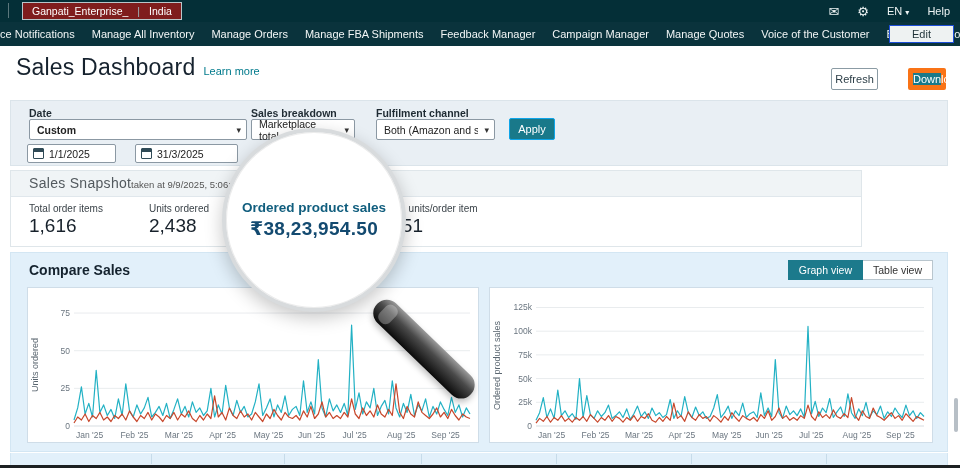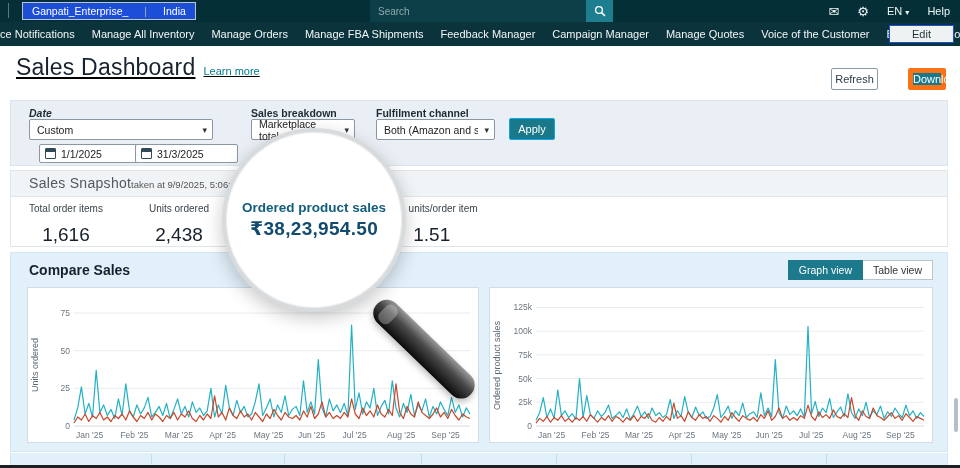--- a/index.html
+++ b/index.html
@@ -4,67 +4,67 @@
 <style>
   * { box-sizing: border-box; margin: 0; padding: 0; }
   html,body { width:960px; height:468px; }
   body {
     font-family:"Liberation Sans","DejaVu Sans",sans-serif;
     background:#ffffff; position:relative; overflow:hidden;
   }
   
   .topbar { position:absolute; left:0; top:0; width:960px; height:22px; background:#042f37; }
   .topbar-divider { position:absolute; left:8px; top:3px; width:1px; height:15px; background:rgba(255,255,255,.35); }
-  .seller-box { position:absolute; left:22px; top:2px; height:18px; display:flex; align-items:center; gap:16px;
-    border:1px solid #b9c6c9; background:#1d4ed8; color:#fff; font-size:10.5px; padding:0 9px; }
+  .seller-box { position:absolute; left:22px; top:2px; height:18px; display:flex; align-items:center; gap:9px;
+    border:1px solid #b9c6c9; background:#7f1d1d; color:#fff; font-size:10.5px; padding:0 9px; }
   .seller-box .sep { color:#9fb4b8; }
   .search-wrap { position:absolute; left:370px; top:0; width:243px; height:22px; display:flex; }
   .search-input { flex:1; background:#0d3f49; border:none; outline:none; color:#d7e4e6; font-size:10px; padding:0 8px;
     font-family:inherit; }
   .search-input::placeholder { color:#8fa9ad; }
   .search-btn { width:27px; height:22px; background:#1d7e8f; border:none; display:flex; align-items:center; justify-content:center; cursor:pointer; }
   .top-right { position:absolute; right:10px; top:0; height:22px; display:flex; align-items:center; gap:18px; color:#eef4f4; }
   .top-icon { font-size:13px; line-height:1; color:#eef4f4; cursor:pointer; }
   .lang { font-size:11px; }
   .lang .chev { font-size:8px; }
   .help { font-size:11px; }
   
   .navbar { position:absolute; left:0; top:22px; width:960px; height:24px; background:#0a333c; display:flex; align-items:center; gap:17px; overflow:hidden; color:#f2f6f6; }
   .nav-item { font-size:11px; white-space:nowrap; cursor:pointer; }
   .nav-item:first-child { margin-left:-6px; }
   .edit-btn { position:absolute; right:6px; top:3px; height:18px; padding:0 22px; font-size:11px;
     background:#eef2f2; color:#1f3238; border:1px solid #1d4ed8; cursor:pointer; font-family:inherit; }
   
   .page-header { position:absolute; left:0; top:46px; width:960px; height:54px; background:#fff; }
-  .page-title-row { position:absolute; left:16px; top:8px; display:flex; align-items:baseline;text-decoration:underline; }
+  .page-title-row { position:absolute; left:16px; top:8px; display:flex; align-items:baseline; }
   .page-title { font-size:23px; font-weight:500; color:#16222e; letter-spacing:.2px; }
   .learn-more { margin-left:8px; font-size:11px; color:#007a8c; cursor:pointer; }
   .btn { height:22px; font-size:11px; border-radius:2px; cursor:pointer; font-family:inherit; }
   .refresh-btn { position:absolute; right:82px; top:22px; width:47px; background:#fff; color:#2c3e47; border:1px solid #8b9ba4; }
   .download-btn { position:absolute; right:14px; top:22px; width:38px; background:#19798a; color:#fff; border:5px solid #f97316; }
   
   .filters { position:absolute; left:10px; top:100px; width:938px; height:66px; background:#e9eff4; border:1px solid #dbe4ea; }
   .f-label { position:absolute; font-size:10.5px; font-weight:bold; color:#1f2b33; }
   .sel { position:absolute; height:21px; background:#fff; border:1px solid #8b98a3; border-radius:2px;
     font-size:10.5px; color:#222; display:flex; align-items:center; padding:0 16px 0 7px; cursor:pointer; }
   .sel .chev { position:absolute; right:5px; font-size:9px; color:#333; }
   .date-input { position:absolute; height:19px; background:#fff; border:1px solid #8b98a3; border-radius:2px;
     display:flex; align-items:center; gap:5px; padding:0 5px; font-size:10.5px; color:#222; cursor:text; }
   .cal-icon { width:11px; height:11px; border:1px solid #2f4a56; border-radius:1px; position:relative; display:inline-block; }
   .cal-icon::before { content:""; position:absolute; left:0; top:0; width:100%; height:3px; background:#2f4a56; }
   .apply-btn { position:absolute; left:498px; top:17px; width:46px; background:#19798a; color:#fff; border:1px solid #0ea5e9; }
   
-  .snapshot-card { position:absolute; left:10px; top:170px; width:938px; height:77px; background:#fff; border:1px solid #dfe6ea; }
+  .snapshot-card { position:absolute; left:10px; top:170px; width:852px; height:77px; background:#fff; border:1px solid #dfe6ea; }
   .snap-head { height:26px; background:#f0f4f6; border-bottom:1px solid #e0e7ec; position:relative; }
   .snap-title { position:absolute; left:18px; top:4px; font-size:14px; color:#52595e; letter-spacing:.3px; }
   .snap-taken { position:absolute; left:120px; top:8px; font-size:9.5px; color:#555; }
   .snap-body { position:relative; height:50px; }
-  .stat { position:absolute; top:6px;text-align:center; }
+  .stat { position:absolute; top:6px; }
   .stat-label { font-size:10px; color:#3b4349; }
-  .stat-value { font-size:19px; color:#17212b; margin-top:10px; }
+  .stat-value { font-size:19px; color:#17212b; margin-top:1px; }
   .stat0{left:18px} .stat1{left:138px} .stat2{left:258px} .stat3{left:375px} .stat4{left:507px}
   
   .compare { position:absolute; left:10px; top:252px; width:938px; height:200px; background:#e2f0fa; border:1px solid #d3e6f3; }
   .compare-title { position:absolute; left:18px; top:9px; font-size:14px; font-weight:bold; color:#14222e; }
   .view-toggle { position:absolute; right:14px; top:7px; display:flex;padding-left:12px; }
   .toggle-btn { height:20px; padding:0 10px; font-size:10.5px; cursor:pointer; font-family:inherit; }
   .toggle-active { background:#1c7a8c; color:#fff; border:1px solid #1c7a8c; }
   .toggle-inactive { background:#fff; color:#333; border:1px solid #b9c6ce; border-left:none; }
   .chart-card { position:absolute; top:34px; height:156px; background:#fff; border:1px solid #cfdde8; display:flex; }
   .chart-left { left:16px; width:452px; }
@@ -95,29 +95,20 @@
 </head>
 <body>
 
 <div class="topbar">
   <div class="topbar-divider"></div>
   <div class="seller-box">
     <span>Ganpati_Enterprise_</span>
     <span class="sep">|</span>
     <span>India</span>
   </div>
-  <div class="search-wrap">
-    <input class="search-input" type="text" placeholder="Search" style="">
-    <button class="search-btn">
-      <svg width="12" height="12" viewBox="0 0 12 12">
-        <circle cx="5" cy="5" r="3.4" fill="none" stroke="#fff" stroke-width="1.4"></circle>
-        <line x1="7.6" y1="7.6" x2="11" y2="11" stroke="#fff" stroke-width="1.6"></line>
-      </svg>
-    </button>
-  </div>
   <div class="top-right">
     <span class="top-icon">✉</span>
     <span class="top-icon">⚙</span>
     <span class="lang">
       <span>EN</span>
       <span class="chev">▾</span>
     </span>
     <span class="help">Help</span>
   </div>
 </div>
@@ -139,26 +130,26 @@
 <div class="page-header">
   <div class="page-title-row">
     <span class="page-title">Sales Dashboard</span>
     <span class="learn-more">Learn more</span>
   </div>
   <button class="btn refresh-btn">Refresh</button>
   <button class="btn download-btn">Download</button>
 </div>
 
 <div class="filters">
-  <span class="f-label" style="left:18px;top:6px;font-style:italic;">Date</span>
-  <div class="sel" style="left:18px;top:18px;width:184px;">
+  <span class="f-label" style="left:18px;top:6px;">Date</span>
+  <div class="sel" style="left:18px;top:18px;width:218px;font-weight:bold;">
     <span>Custom</span>
     <span class="chev">▾</span>
   </div>
-  <div class="date-input" style="left:28px;top:43px;width:103px;">
+  <div class="date-input" style="left:16px;top:43px;width:89px;">
     <span class="cal-icon"></span>
     <span>1/1/2025</span>
   </div>
   <div class="date-input" style="left:124px;top:43px;width:103px;">
     <span class="cal-icon"></span>
     <span>31/3/2025</span>
   </div>
   <span class="f-label" style="left:240px;top:6px;">Sales breakdown</span>
   <div class="sel" style="left:240px;top:18px;width:104px;">
     <span>Marketplace total</span>

